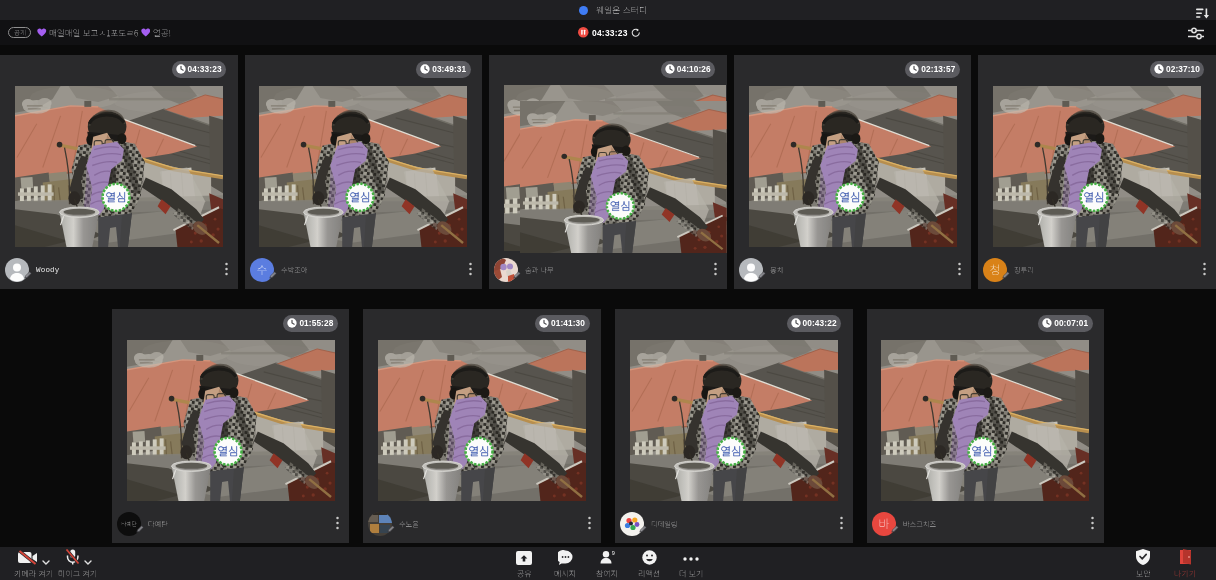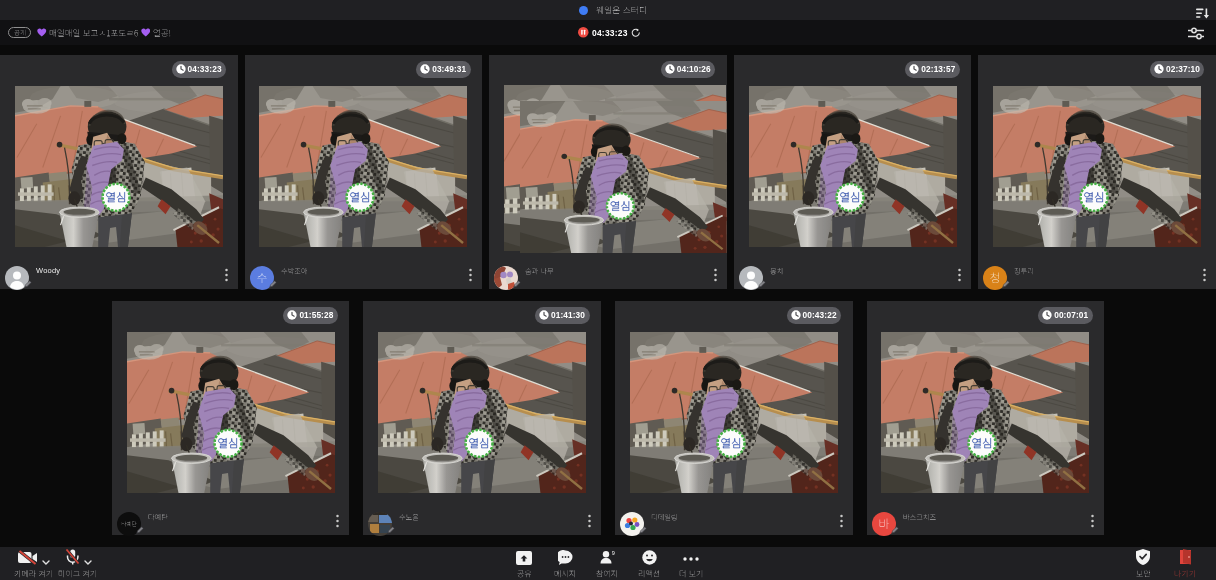--- a/index.html
+++ b/index.html
@@ -7,31 +7,31 @@
 .topbar { height:20px; background:#202023; display:flex; align-items:center; justify-content:center; position:relative; padding-left:9px; }
 .topbar .dot { width:9px; height:9px; border-radius:50%; background:#3f7cf5; margin-right:8px; }
 .topbar .sort { position:absolute; right:7px; top:5px; }
 .infobar { height:25px; background:#111113; display:flex; align-items:center; position:relative; }
 .pill { margin-left:8px; border:1px solid #8f8f8f; border-radius:6px; height:11.5px; padding:0 4.5px; display:flex; align-items:center; }
 .ib-left { display:flex; align-items:center; gap:2.5px; margin-left:6px; }
 .ib-center { position:absolute; left:578px; top:0; height:100%; display:flex; align-items:center; gap:3.5px; }
 .timer-main { color:#fff; font-weight:bold; font-size:8.5px; letter-spacing:.2px; }
 .ib-right { position:absolute; right:12px; top:6px; }
 .grid1 { display:flex; gap:7px; margin-top:10px; }
-.grid2 { display:flex; gap:14px; margin-top:12px; justify-content:center; }
+.grid2 { display:flex; gap:14px; margin-top:20px; justify-content:center; }
 .tile { width:237.6px; height:234px; background:#2a2a2c; position:relative; flex:none; }
 .grid2 .tile { width:237.6px; }
 .badge { position:absolute; top:5.5px; right:11.5px; height:17px; background:rgba(96,96,101,.92); border-radius:8.5px;
   display:flex; align-items:center; padding:0 4.5px 0 4px; gap:2px; z-index:3; }
 .badge span { color:#fff; font-size:8.3px; font-weight:bold; letter-spacing:.1px; }
 .vid { position:absolute; top:31px; left:50%; transform:translateX(-50%); width:208px; height:161px; }
 .v3wrap { position:absolute; inset:0; overflow:hidden; }
 .v3back { position:absolute; left:15px; top:30px; width:222px; height:166px; }
 .v3front { position:absolute; left:31px; top:46px; width:206.6px; height:152px; }
-.meta { position:absolute; left:5px; right:8px; top:211px; height:24px; display:flex; z-index:4; }
+.meta { position:absolute; left:5px; right:8px; top:203px; height:24px; display:flex; align-items:center; z-index:4;font-family:Liberation Mono, monospace; }
 .av { position:relative; width:24px; height:24px; flex:none; margin-right:7px; }
 .av .pen { position:absolute; right:-3px; bottom:-2px; }
 .nm-lat { color:#ececec; font-size:7.5px; letter-spacing:.2px; }
 .dots { margin-left:auto; margin-right:2px; margin-top:2px; }
 .footer { position:absolute; left:0; right:0; bottom:0; height:34px; background:#202023; border-top:1px solid #0a0a0a; }
 .fbtn { position:absolute; text-align:center; }
 .fbtn .ic { height:15px; display:flex; align-items:flex-end; justify-content:center; gap:3px; }
 .fbtn .lb { margin-top:0; }
 </style></head>
 <body>

